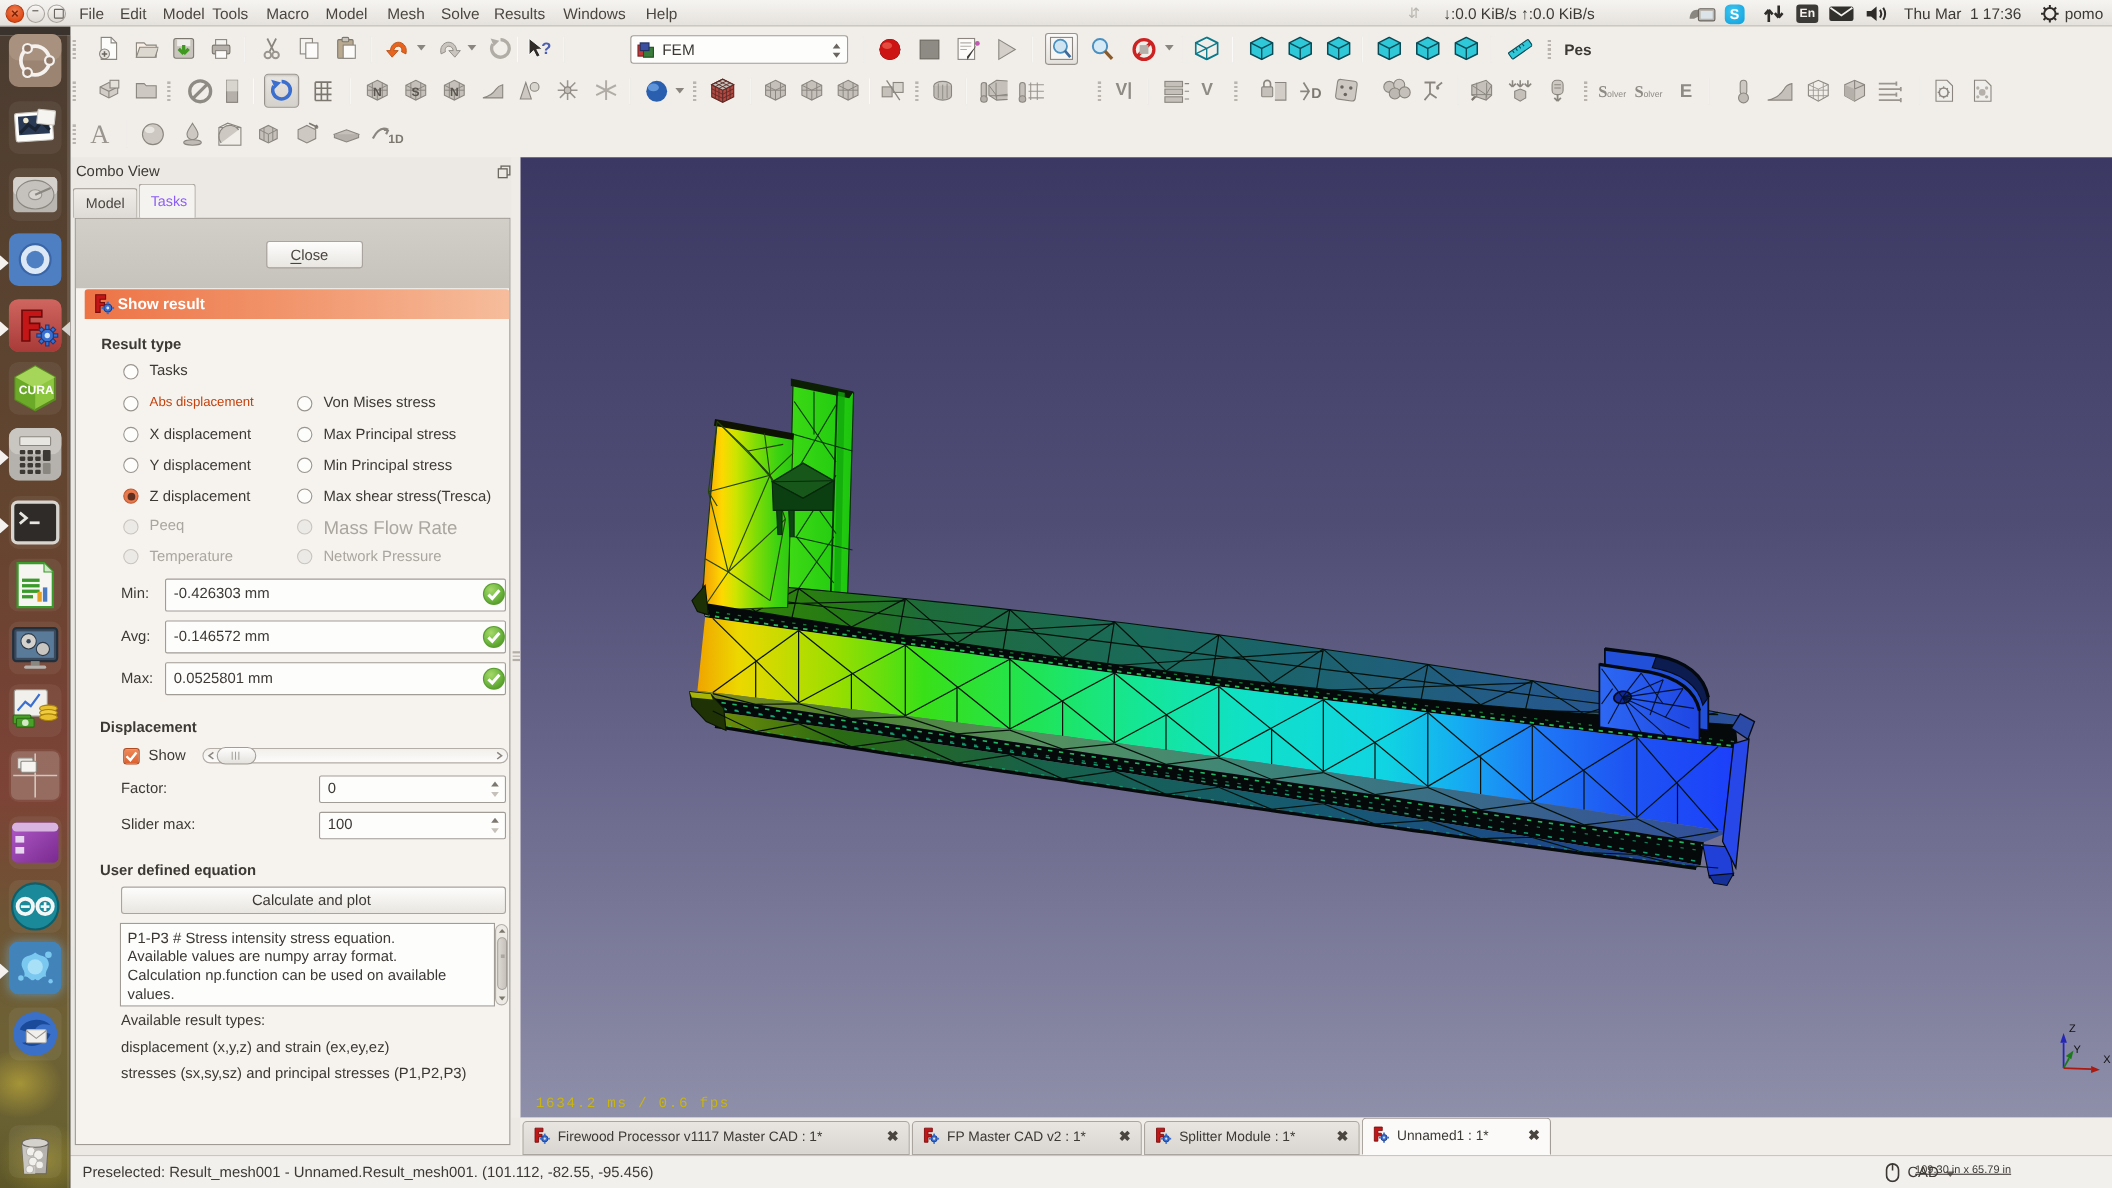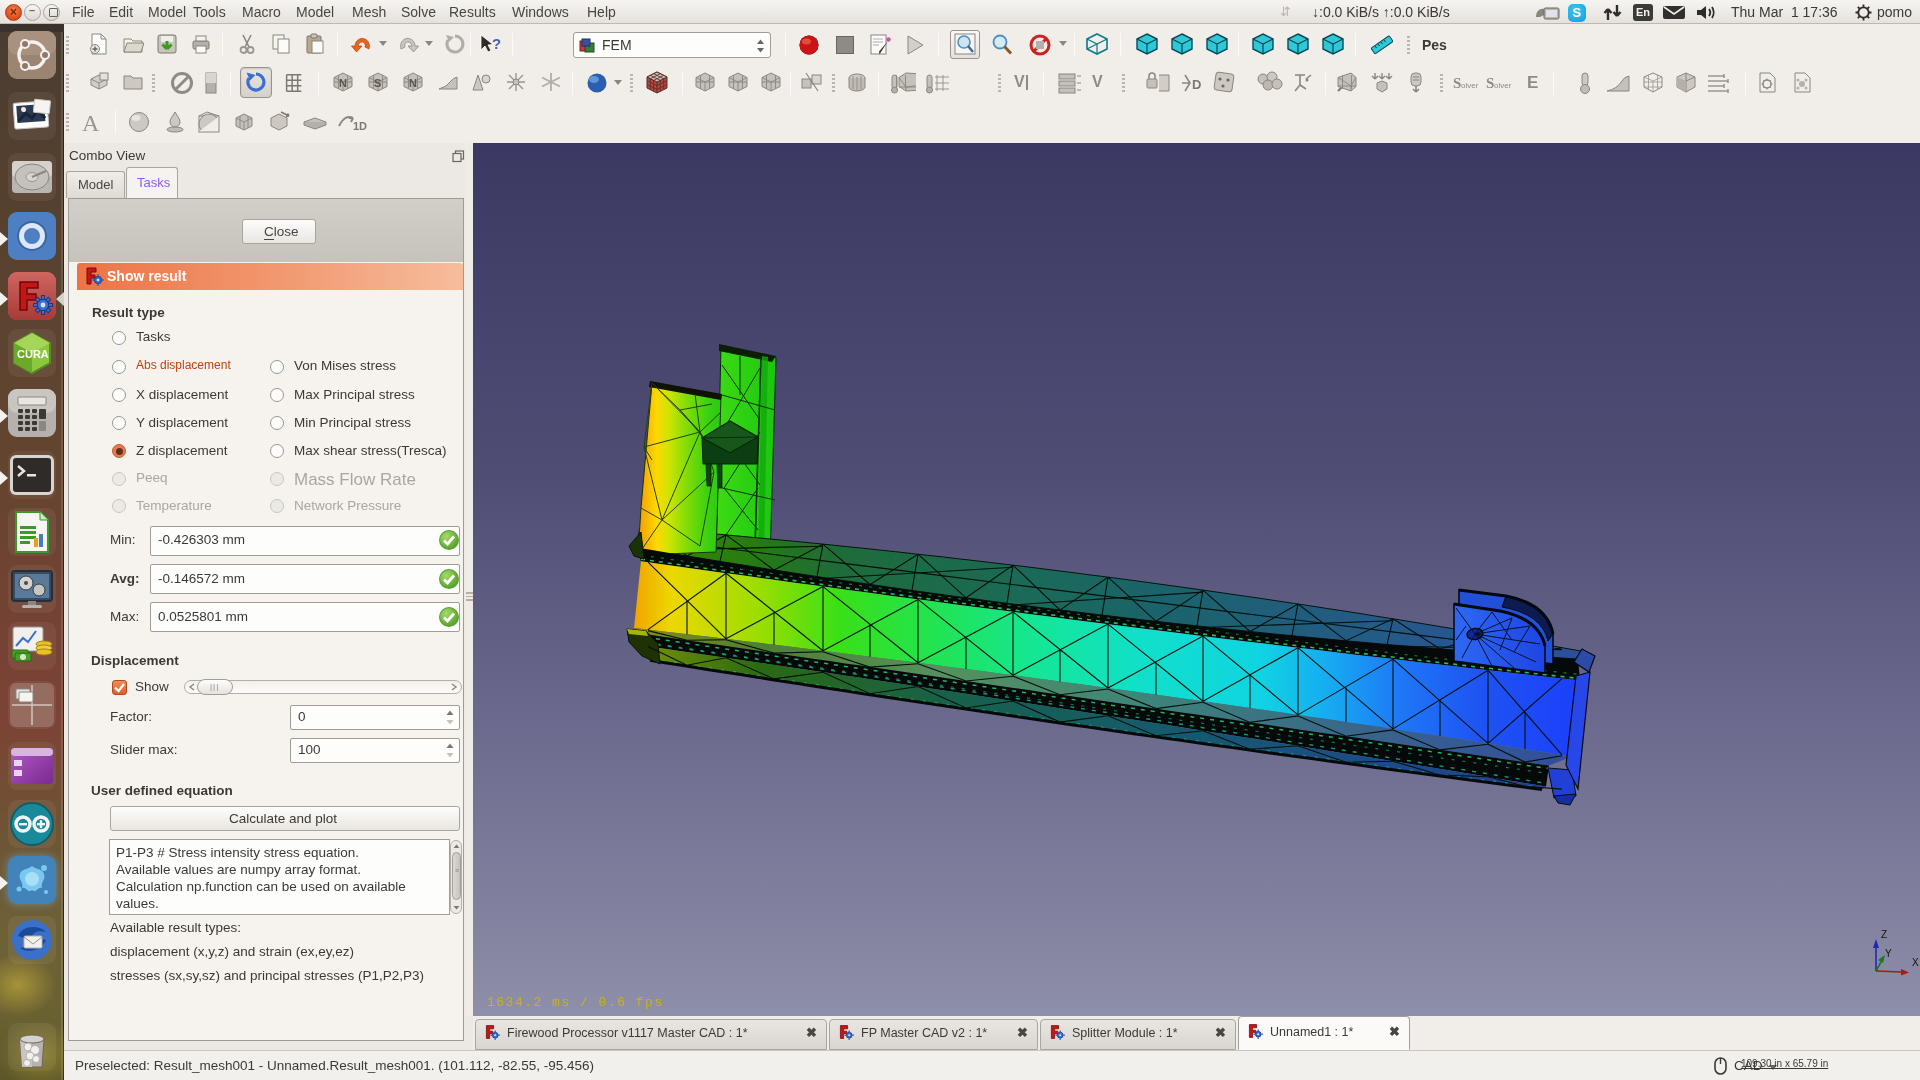--- a/index.html
+++ b/index.html
@@ -684,21 +684,21 @@
     <rect x="1" y="3.5" width="8" height="8" fill="#ece9e4" stroke="#6a665f" stroke-width="1.2"></rect>
   </svg>
 <div style="position:absolute;left:66px;top:171px;width:59px;height:27px;background:linear-gradient(#f0ede9,#dedad5);border:1px solid #a9a49d;border-bottom:none;border-radius:3px 3px 0 0;z-index:20;">
     <span style="position:absolute;left:11px;top:5px;font-size:13px;color:#4a453f;">Model</span>
   </div>
 <div style="position:absolute;left:126px;top:167px;width:52px;height:31px;background:#f5f3ef;border:1px solid #a9a49d;border-bottom:none;border-radius:3px 3px 0 0;z-index:21;">
     <span style="position:absolute;left:10px;top:7px;font-size:13px;color:#8b5cf6;">Tasks</span>
   </div>
 <div style="position:absolute;left:68px;top:198px;width:396px;height:843px;background:#f6f3ef;border:1px solid #9f9a93;z-index:19;"></div>
 <div style="position:absolute;left:69px;top:199px;width:394px;height:63px;background:linear-gradient(#d2cec8,#c6c2bc);z-index:20;"></div>
-<div style="position:absolute;left:242px;top:219px;width:74px;height:25px;background:linear-gradient(#fdfdfc,#e9e6e1);border:1px solid #a9a49d;border-radius:3px;z-index:21;">
+<div style="position:absolute;left:242px;top:219px;width:88px;height:25px;background:linear-gradient(#fdfdfc,#e9e6e1);border:1px solid #a9a49d;border-radius:3px;z-index:21;">
     <span style="position:absolute;left:21px;top:3.5px;font-size:13.5px;color:#4a453f;"><u style="text-decoration:none;border-bottom:1px solid #4a453f;">C</u>lose</span>
   </div>
 <div style="position:absolute;left:77px;top:263px;width:386px;height:27px;background:linear-gradient(90deg,#ed7345,#f29a72 55%,#f6bd9c);border-radius:3px 3px 0 0;z-index:21;"></div>
 <svg style="position:absolute;left:84px;top:266px;z-index:22;" width="20" height="20" viewBox="0 0 20 20">
     <path d="M3 2 H12 V6 H7 V9 H11 V12 H7 V18 H3 Z" fill="#c41616" stroke="#7a0c0c"></path>
     <g transform="translate(9,9)">
       <circle cx="5" cy="5" r="3.6" fill="#3a6fd0" stroke="#1a3a80"></circle>
       <circle cx="5" cy="5" r="1.3" fill="#d5e4f5"></circle>
       <g fill="#3a6fd0">
         <rect x="4" y="-0.8" width="2" height="2"></rect>
@@ -745,21 +745,21 @@
     <circle cx="11" cy="11" r="9" fill="url(#gchk449)"></circle>
     <defs>
       <radialGradient id="gchk449" cx="0.35" cy="0.3" r="0.9">
         <stop offset="0" stop-color="#a5d96a"></stop>
         <stop offset="0.6" stop-color="#6ab33c"></stop>
         <stop offset="1" stop-color="#4e8f22"></stop>
       </radialGradient>
     </defs>
     <path d="M6 11.5 L9.5 15 L16 7.5" stroke="#ffffff" stroke-width="2.8" fill="none"></path>
   </svg>
-<span class="t" style="left:110px;top:570.5px;font-size:13.5px;color:#3c3935;z-index:21;font-weight:bold;">Avg:</span>
+<span class="t" style="left:110px;top:570.5px;font-size:13.5px;color:#3c3935;z-index:21;">Avg:</span>
 <div style="position:absolute;left:150px;top:564px;width:310px;height:30px;background:#fdfdfc;border:1px solid #a19c95;border-radius:2px;z-index:21;"></div>
 <span class="t" style="left:158px;top:570.5px;font-size:13.5px;color:#3c3935;z-index:22;">-0.146572 mm</span>
 <svg style="position:absolute;left:438px;top:568px;z-index:23;" width="22" height="22" viewBox="0 0 22 22">
     <circle cx="11" cy="11" r="10" fill="#5a9e2f"></circle>
     <circle cx="11" cy="11" r="9" fill="url(#gchk449)"></circle>
     <defs>
       <radialGradient id="gchk449" cx="0.35" cy="0.3" r="0.9">
         <stop offset="0" stop-color="#a5d96a"></stop>
         <stop offset="0.6" stop-color="#6ab33c"></stop>
         <stop offset="1" stop-color="#4e8f22"></stop>

